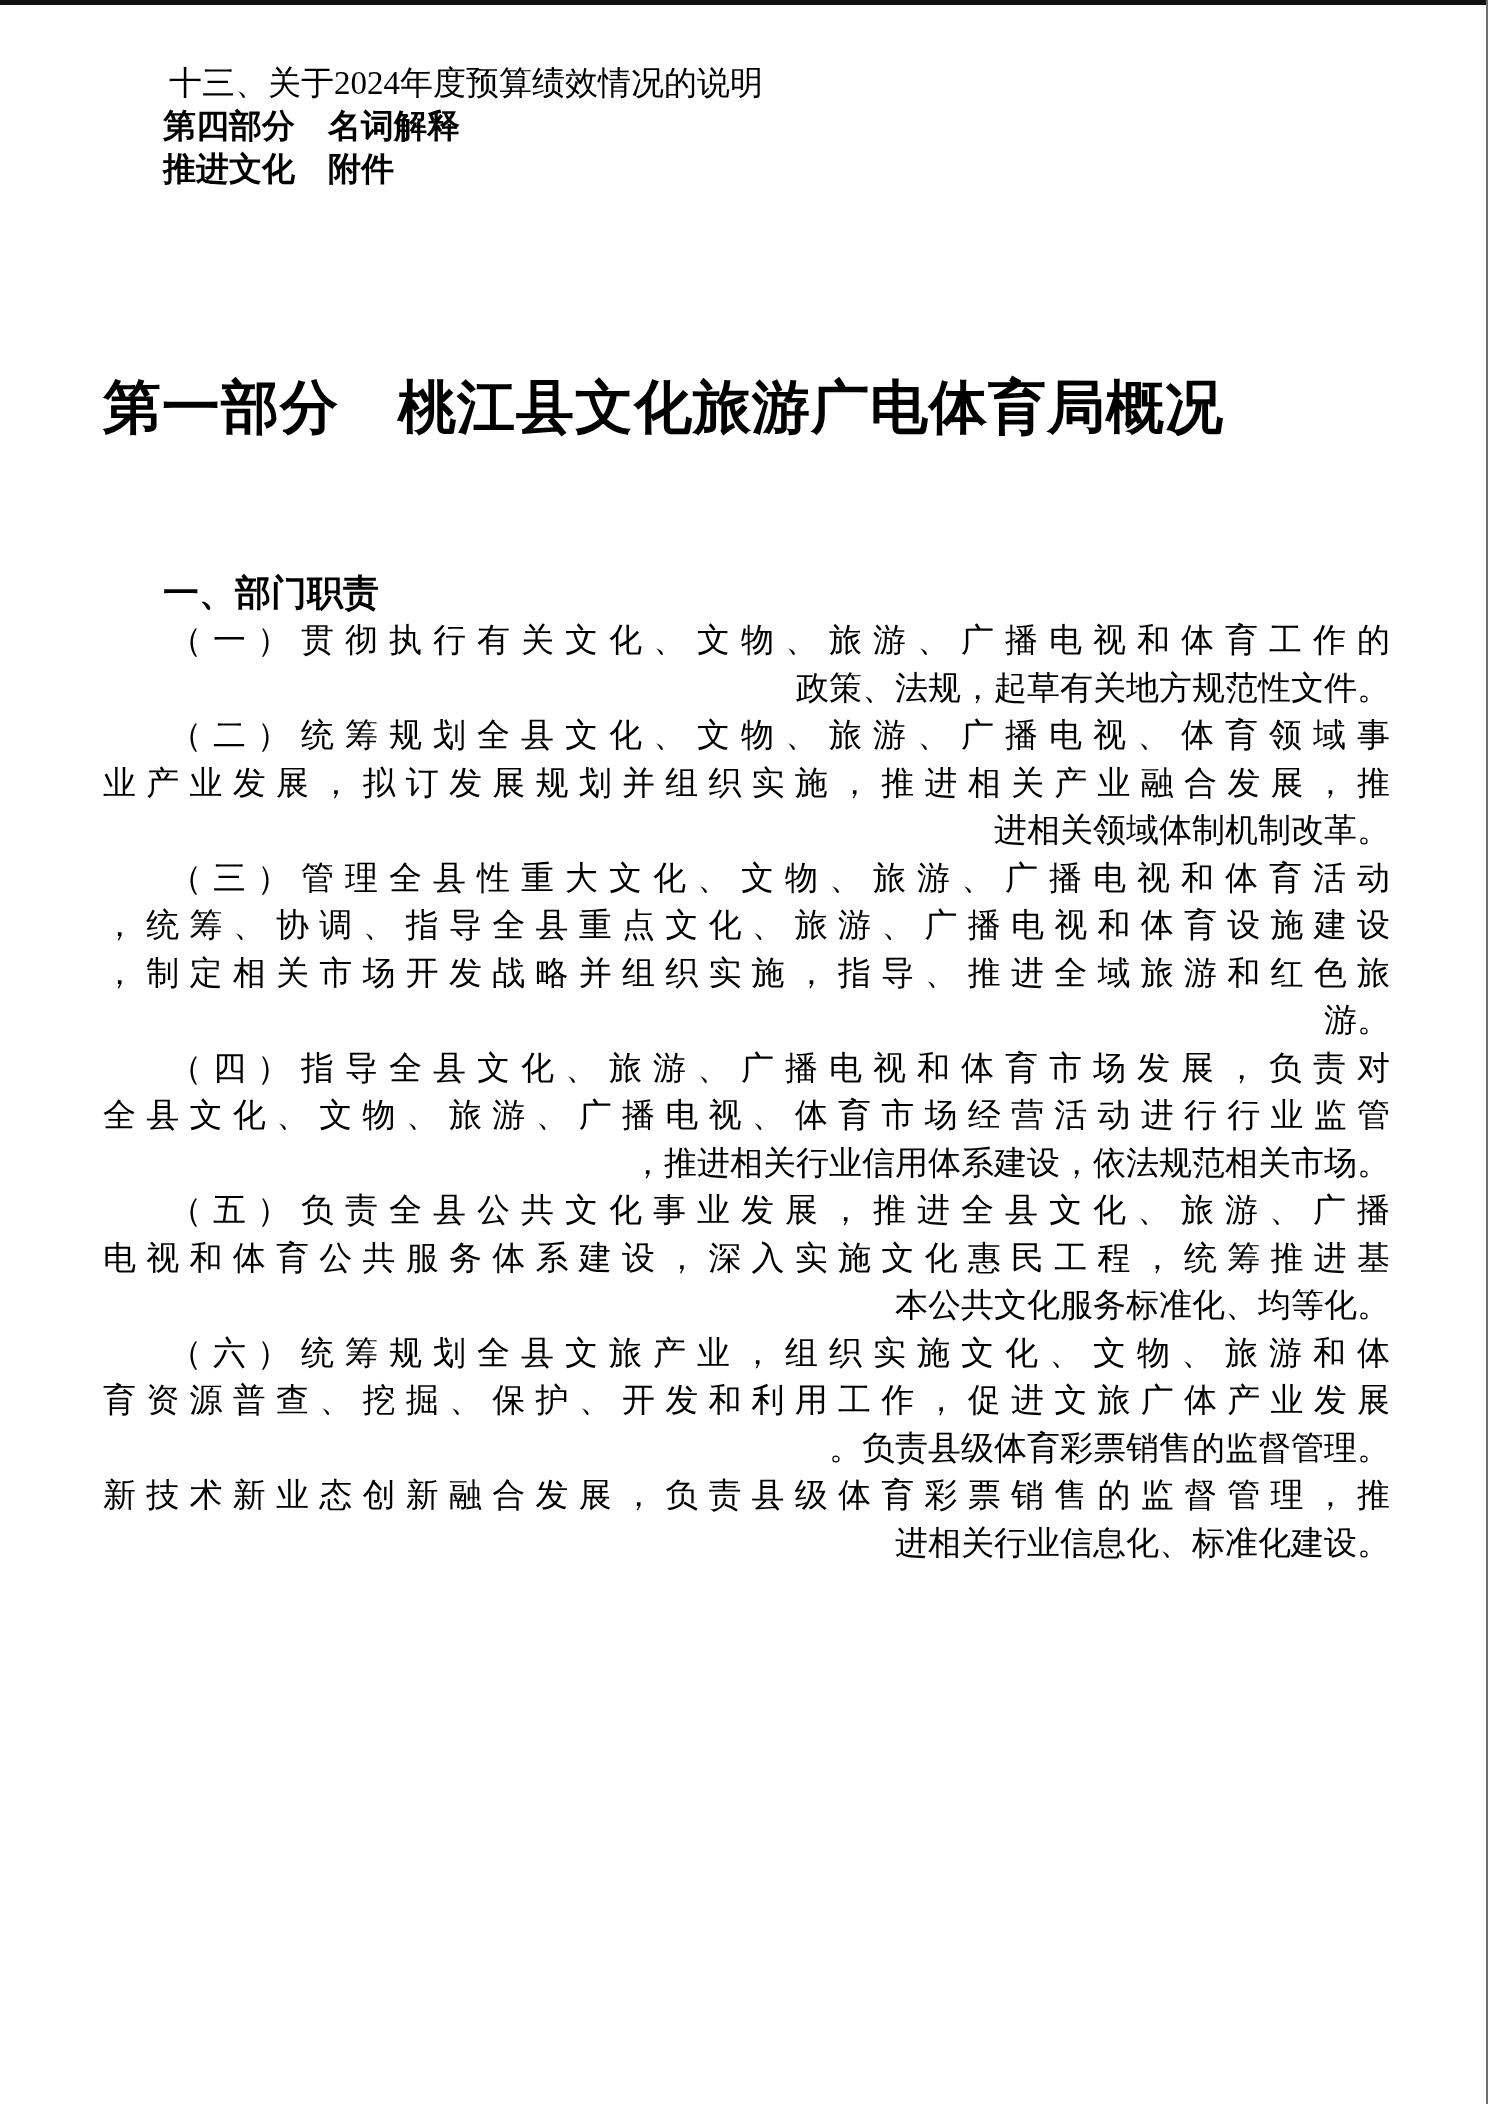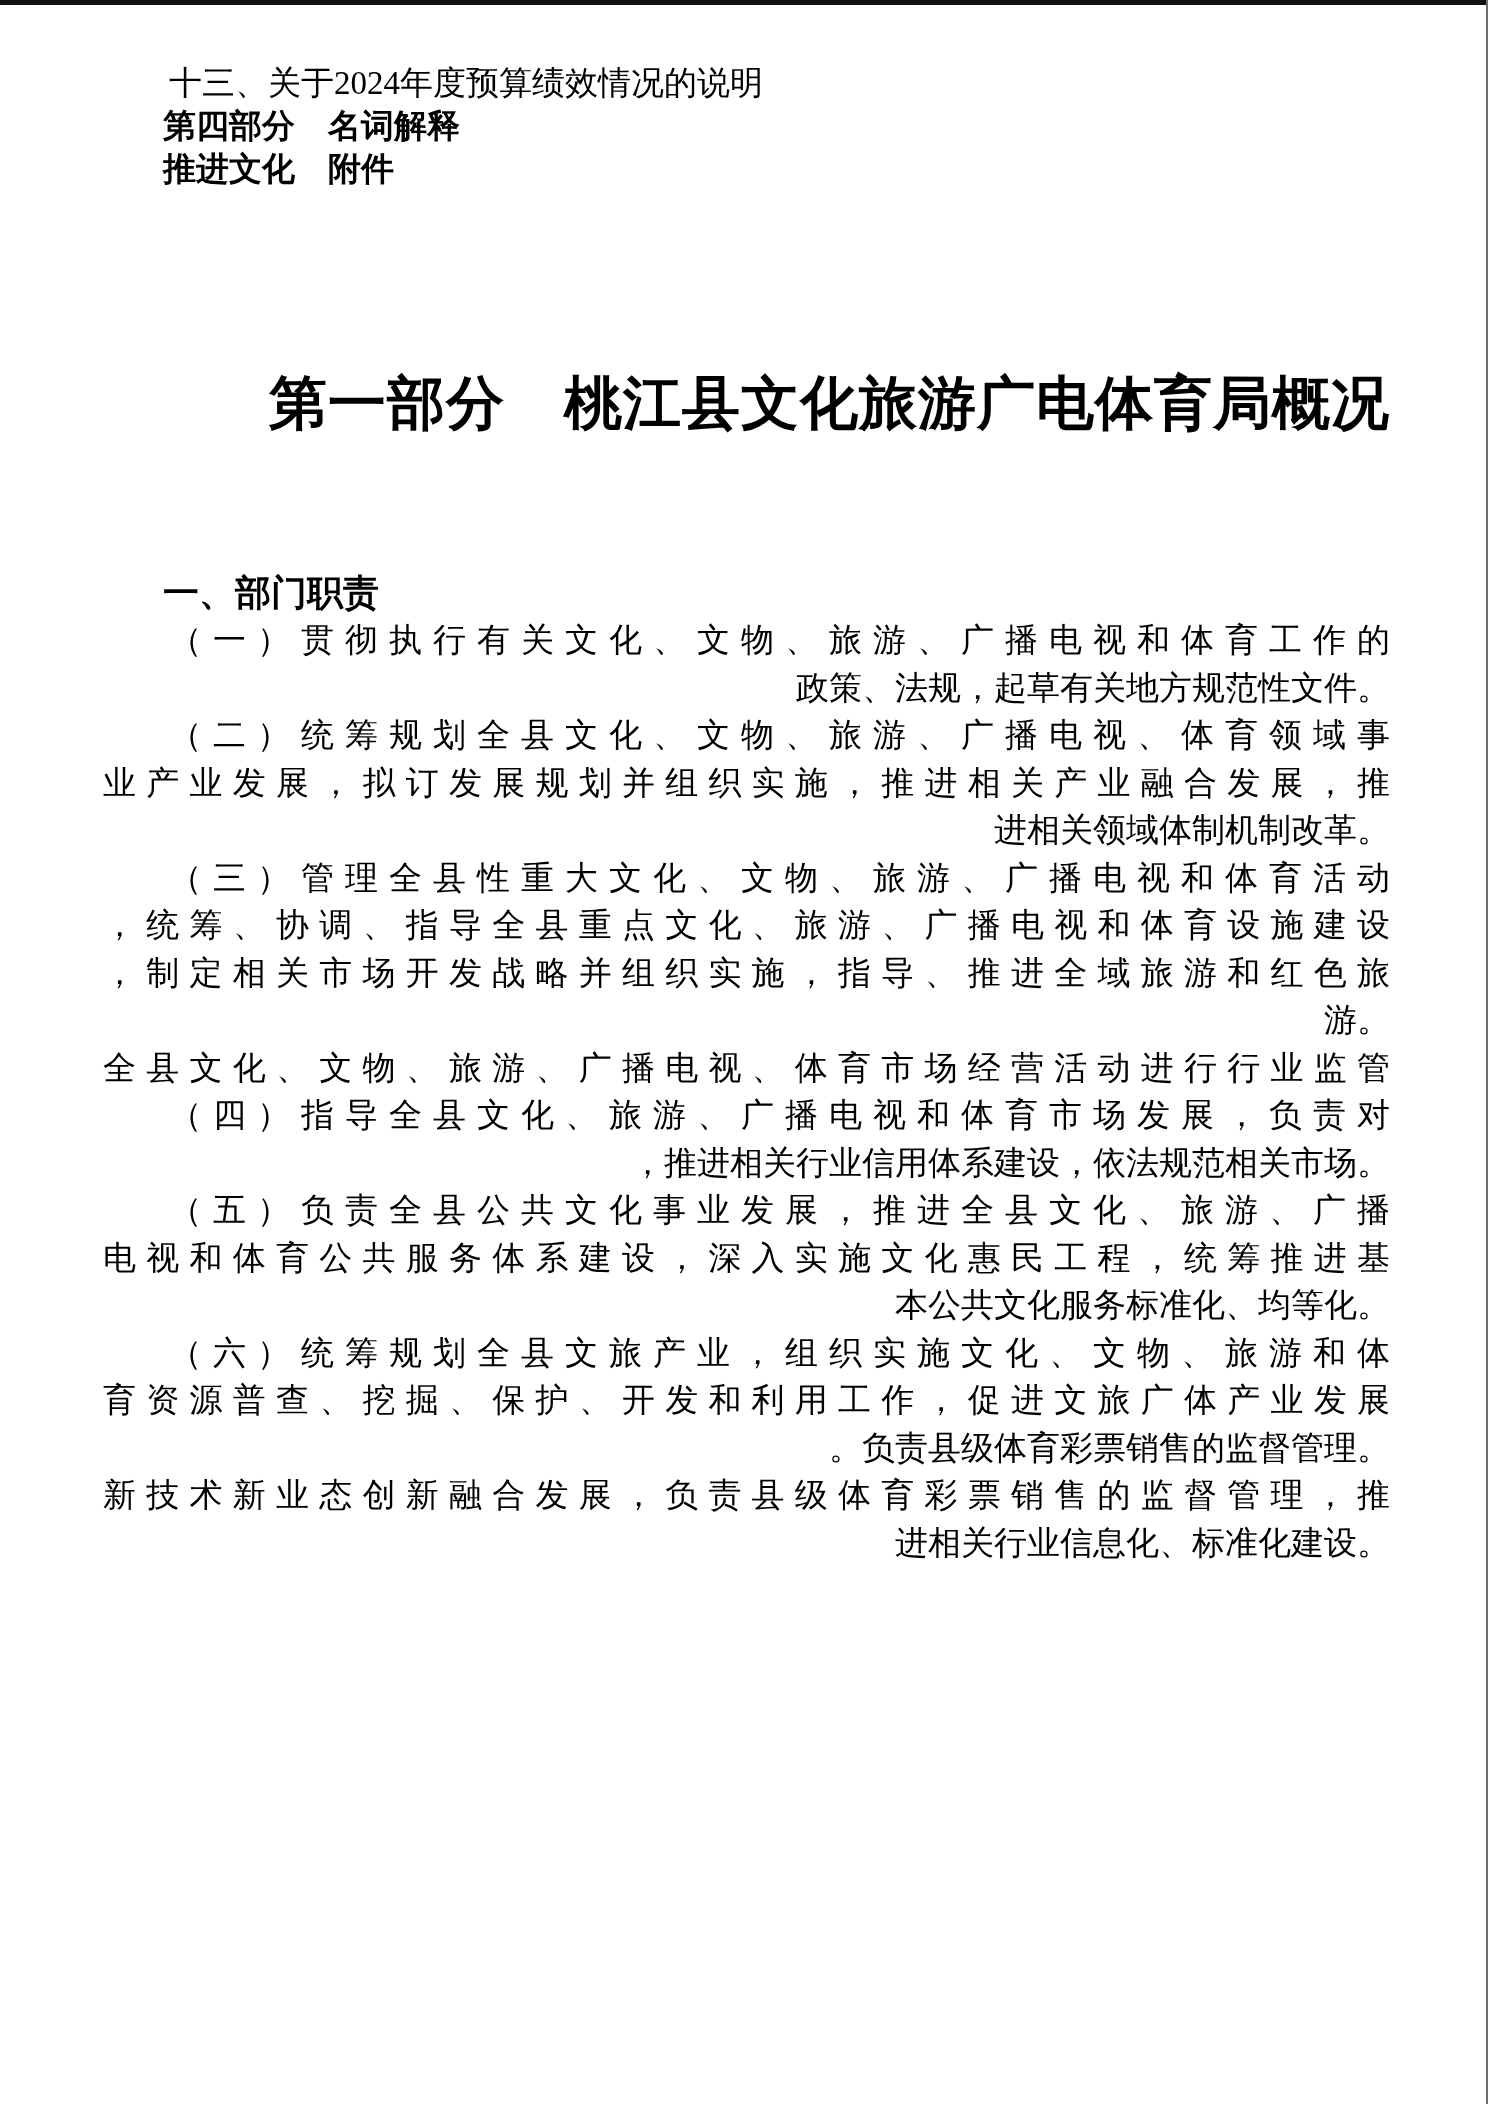--- a/index.html
+++ b/index.html
@@ -41,23 +41,22 @@
     line-height: 43px;
   }
   .toc-line { white-space: nowrap; }
   .toc-first { padding-left: 66px; font-weight: normal; }
   .toc-bold { padding-left: 60px; font-weight: bold; }
   .part-title {
     margin: 181px 0 16px 0;
     font-size: 58px;
     line-height: 72px;
     font-weight: bold;
-    text-align: right;
+    text-align: left;
     letter-spacing: 1px;
-    font-family: Liberation Mono, monospace;
   }
   .section-heading {
     margin: 125px 0 0 0;
     padding-left: 60px;
     font-size: 36px;
     line-height: 48px;
     font-weight: bold;
   }
   .body-text {
     font-size: 33px;
@@ -107,22 +106,22 @@
     </div>
 
     <div class="para">
       <div class="bl just indent">（三）管理全县性重大文化、文物、旅游、广播电视和体育活动</div>
       <div class="bl just">，统筹、协调、指导全县重点文化、旅游、广播电视和体育设施建设</div>
       <div class="bl just">，制定相关市场开发战略并组织实施，指导、推进全域旅游和红色旅</div>
       <div class="bl">游。</div>
     </div>
 
     <div class="para">
+      <div class="bl just indent">（四）指导全县文化、旅游、广播电视和体育市场发展，负责对</div>
       <div class="bl just">全县文化、文物、旅游、广播电视、体育市场经营活动进行行业监管</div>
-      <div class="bl just indent">（四）指导全县文化、旅游、广播电视和体育市场发展，负责对</div>
       <div class="bl">，推进相关行业信用体系建设，依法规范相关市场。</div>
     </div>
 
     <div class="para">
       <div class="bl just indent">（五）负责全县公共文化事业发展，推进全县文化、旅游、广播</div>
       <div class="bl just">电视和体育公共服务体系建设，深入实施文化惠民工程，统筹推进基</div>
       <div class="bl">本公共文化服务标准化、均等化。</div>
     </div>
 
     <div class="para">

